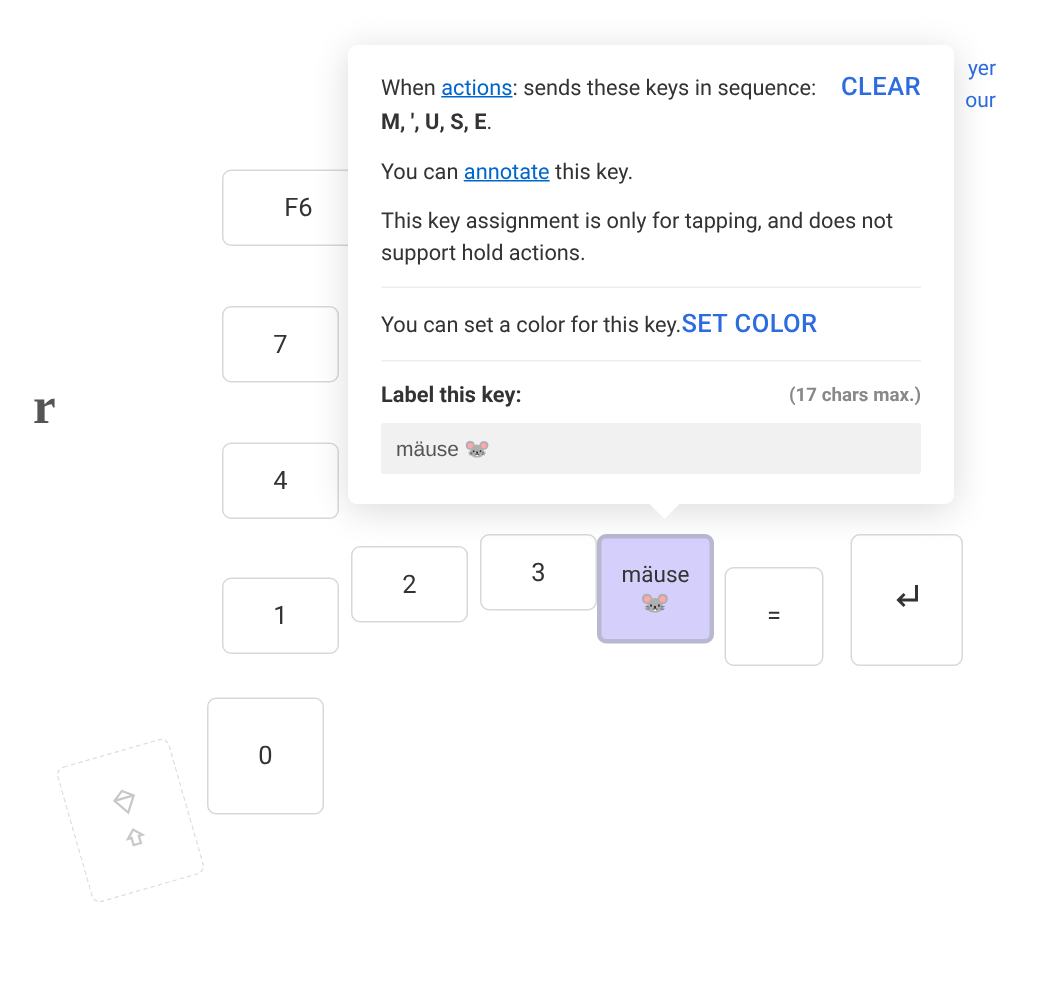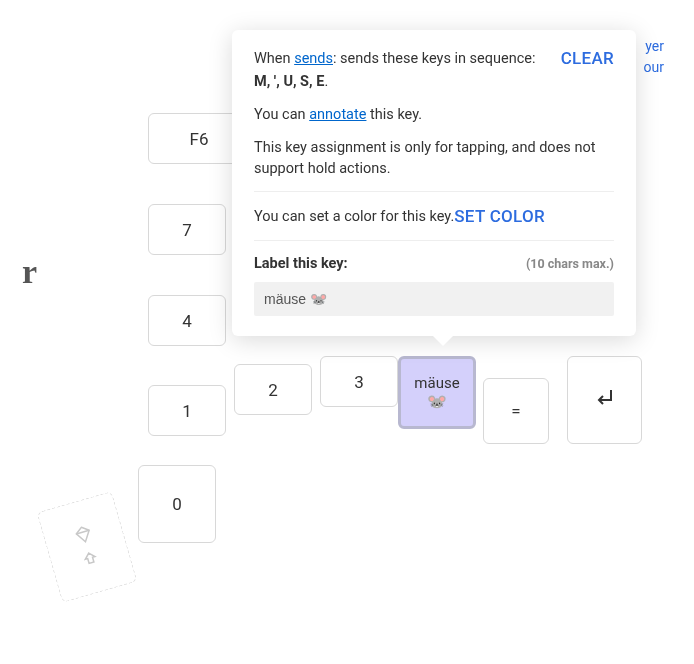--- a/index.html
+++ b/index.html
@@ -165,34 +165,34 @@
     <svg viewBox="0 0 24 24">
         <path d="M12 4l6 6h-3v6H9v-6H6z"></path>
       </svg>
   </span>
 </div>
 
 <div class="tooltip">
   <div class="row-top">
     <div style="flex:1; padding-right:10px;">
       <p style="margin-bottom:2px;">
-        <span>When </span><span class="link">sends</span><span>: sends these keys in sequence:</span>
+        <span>When </span><span class="link">actions</span><span>: sends these keys in sequence:</span>
       </p>
       <p class="seq"><b>M, ', U, S, E</b><span>.</span></p>
     </div>
     <span class="btn-link">CLEAR</span>
   </div>
   <p>
     <span>You can </span><span class="link">annotate</span><span> this key.</span>
   </p>
   <p>This key assignment is only for tapping, and does not support hold actions.</p>
   <hr class="divider">
   <div class="color-row">
     <span>You can set a color for this key.</span>
     <span class="btn-link">SET COLOR</span>
   </div>
   <hr class="divider">
   <div class="label-row">
     <span>Label this key:</span>
-    <span class="hint">(10 chars max.)</span>
+    <span class="hint">(17 chars max.)</span>
   </div>
   <input class="label-input" value="mäuse 🐭" style="">
 </div>
 
 </body></html>

